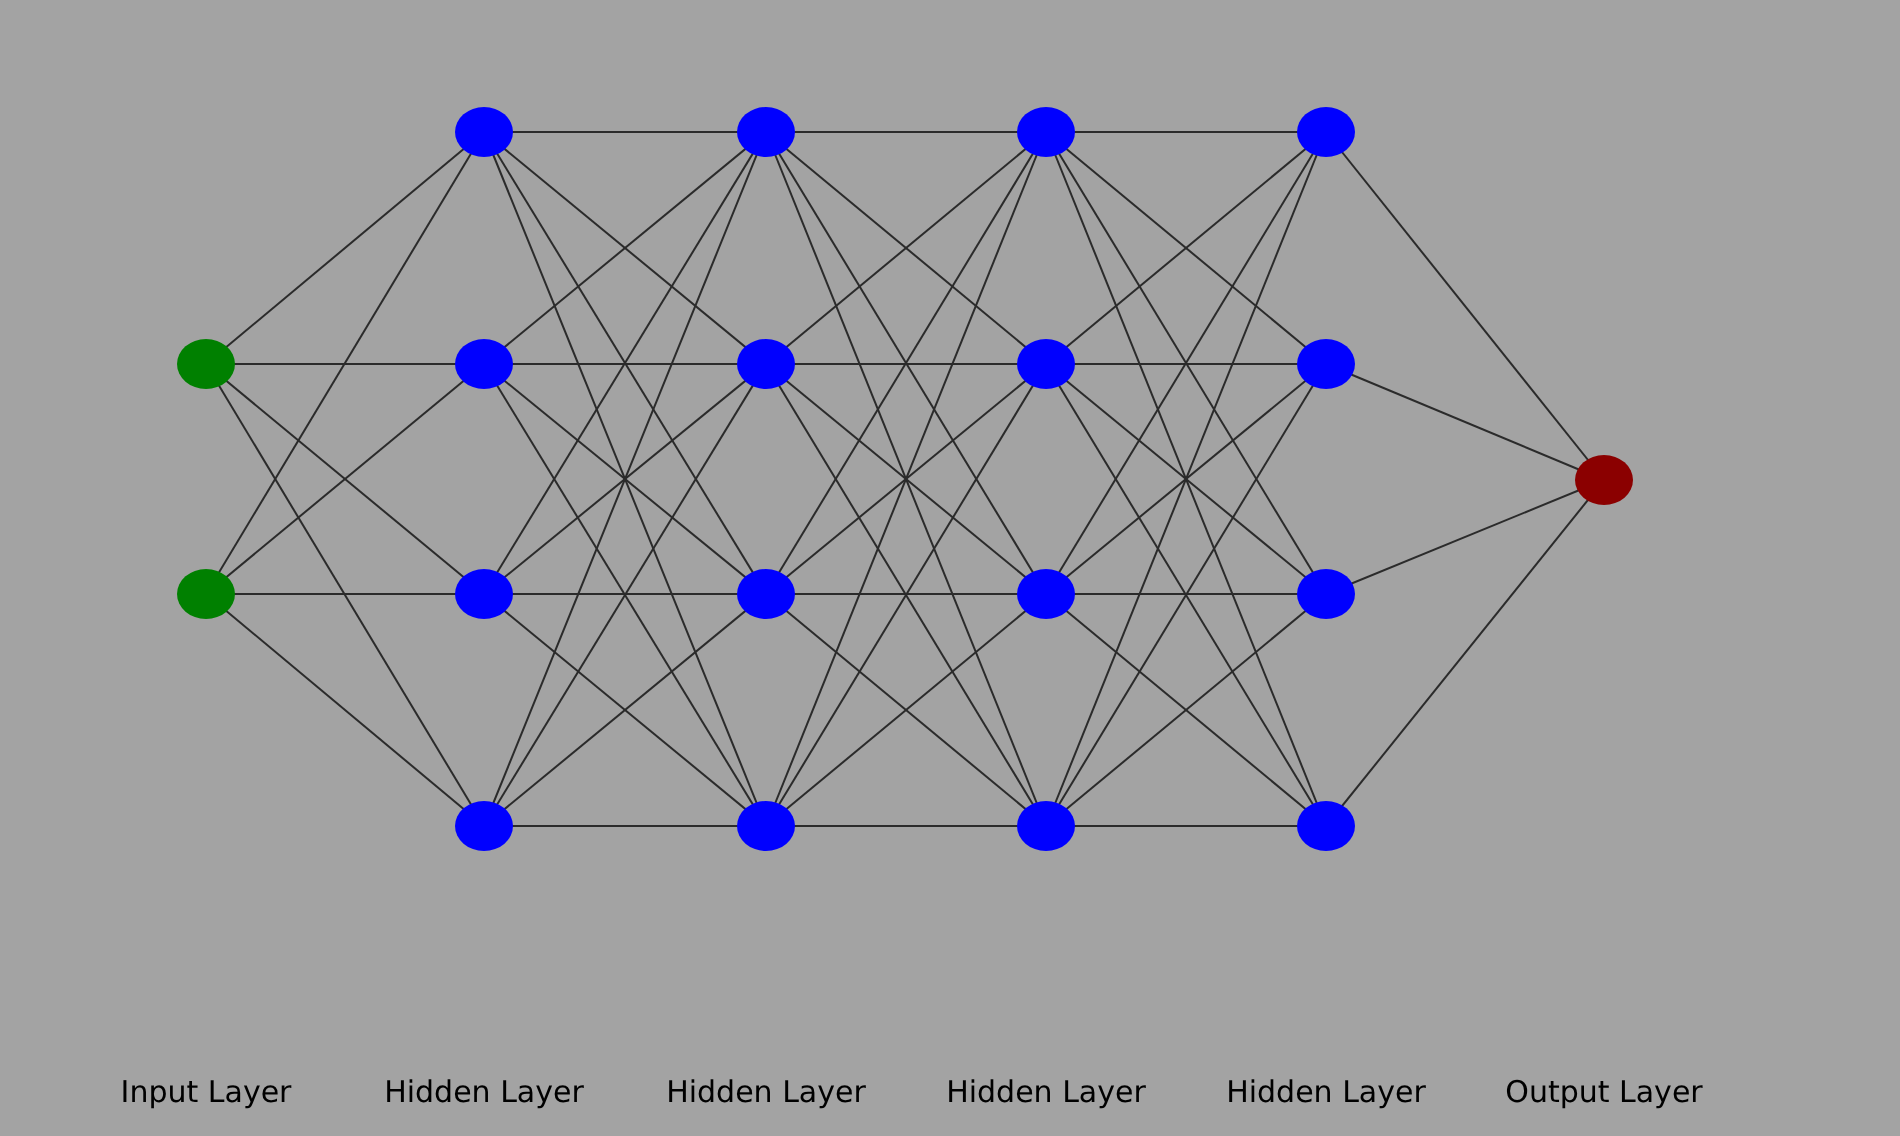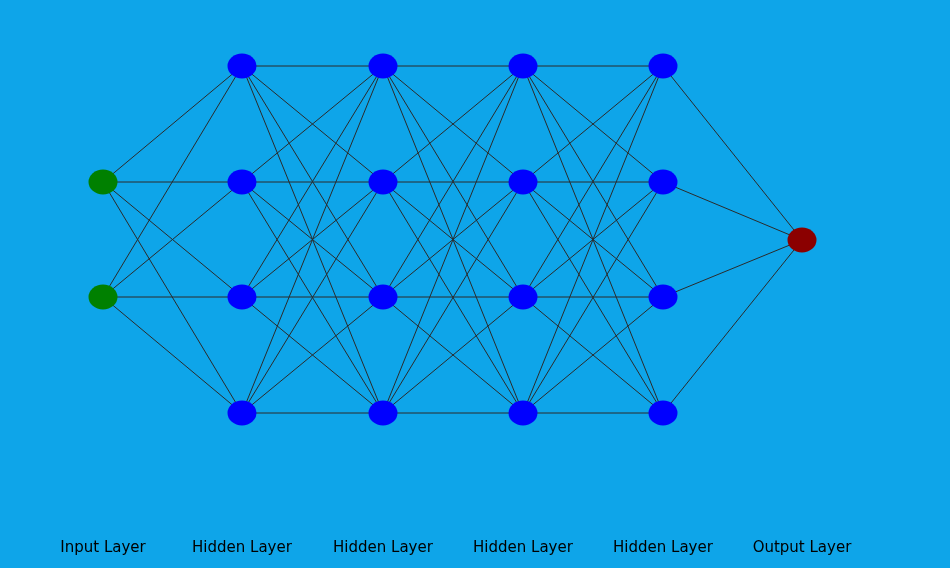--- a/index.html
+++ b/index.html
@@ -11,21 +11,21 @@
   body {
     font-family: "DejaVu Sans", sans-serif;
     width: 950px;
     height: 568px;
     overflow: hidden;
   }
   #figure {
     position: relative;
     width: 950px;
     height: 568px;
-    background: #0ea5e9;
+    background: #a3a3a3;
   }
   #network-svg {
     position: absolute;
     top: 0;
     left: 0;
     width: 950px;
     height: 568px;
     display: block;
   }
   .layer-label {

